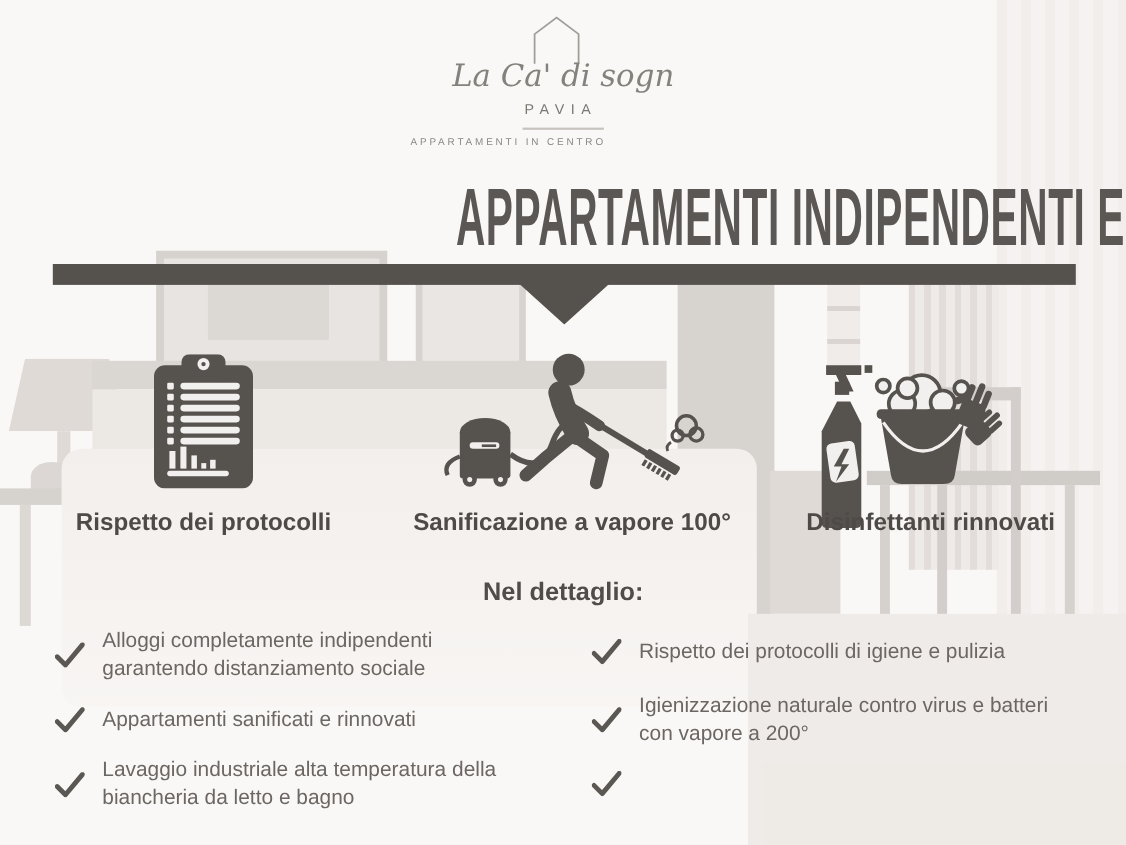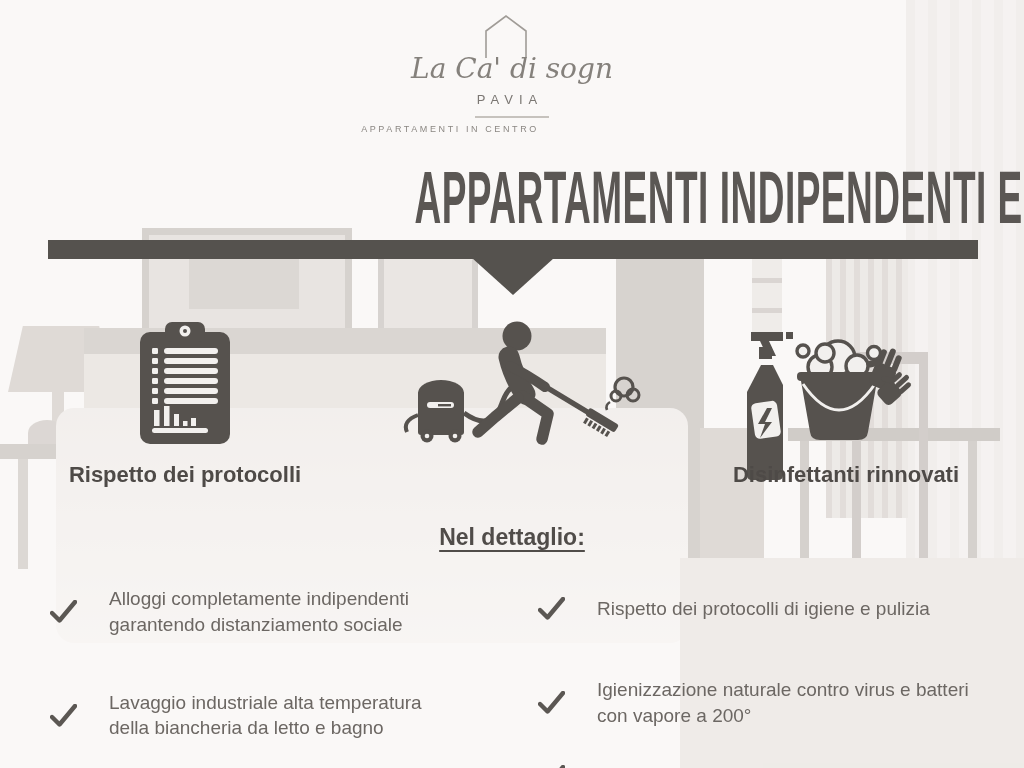--- a/index.html
+++ b/index.html
@@ -43,51 +43,51 @@
   .content{position:absolute;inset:0;z-index:2;}
 
   
   .logo-house{position:absolute;left:483px;top:13px;width:46px;height:46px;}
   .logo-script{position:absolute;left:0;top:52px;width:1024px;text-align:center;
     font-family:"DejaVu Serif",serif;font-style:italic;font-size:28px;color:#85817c;}
   .logo-city{position:absolute;left:0;top:92px;width:1020px;text-align:center;
     font-size:13px;letter-spacing:6px;color:#7b7773;}
   .logo-divider{position:absolute;left:475px;top:116px;width:74px;height:2px;background:#c6c2bd;}
   .logo-tagline{position:absolute;left:0;top:124px;width:900px;text-align:center;
-    font-size:9px;letter-spacing:2.6px;color:#8b8783;}
+    font-size:9px;letter-spacing:2.6px;color:#8b8783;padding-left:12px;}
 
   
   .main-title{position:absolute;left:0;top:155px;width:1024px;text-align:center;white-space:nowrap;}
   .main-title span{display:inline-block;font-size:74px;font-weight:700;color:#5b5754;
     transform:scaleX(0.5);transform-origin:center;letter-spacing:1px;}
 
   .divider-bar{position:absolute;left:48px;top:240px;width:930px;height:19px;background:#55524e;}
   .divider-arrow{position:absolute;left:472px;top:258px;width:0;height:0;
     border-left:41px solid transparent;border-right:41px solid transparent;border-top:37px solid #55524e;}
 
   
   .icon-clipboard{position:absolute;left:140px;top:322px;width:90px;height:122px;}
   .icon-steam{position:absolute;left:398px;top:303px;width:244px;height:150px;}
   .icon-disinfect{position:absolute;left:735px;top:320px;width:200px;height:160px;}
   .caption{position:absolute;top:462px;font-size:22px;font-weight:700;color:#4e4a47;text-align:center;}
   .cap1{left:30px;width:310px;} .cap2{left:355px;width:330px;} .cap3{left:711px;width:270px;}
 
   
   .details-heading{position:absolute;left:0;top:524px;width:1024px;text-align:center;
     font-size:23px;font-weight:700;color:#504c49;}
-  .details-heading span{text-decoration:underline;text-underline-offset:5px;text-decoration-thickness:2px;text-align:center;}
+  .details-heading span{text-underline-offset:5px;text-decoration-thickness:2px;text-align:center;}
   .col{position:absolute;}
   .col-left{left:50px;top:570px;width:430px;}
   .col-right{left:538px;top:580px;width:450px;}
   .check-item{display:flex;gap:16px;align-items:center;}
   .col-left .check-item{margin-bottom:20px;}
   .col-right .check-item{margin-bottom:21px;}
   .col-right .check-item:first-child{margin-bottom:23px;}
   .check-item svg{flex:0 0 auto;width:27px;height:23px;}
-  .check-item p{margin:16px;font-size:19px;color:#6c6763;line-height:1.36;}
+  .check-item p{margin:0;font-size:19px;color:#6c6763;line-height:1.36;}
   .col-left .check-item p{max-width:360px;}
   .col-right .check-item p{max-width:400px;}
 
   
   .ink{fill:#56524e;}
   .ink-stroke{fill:none;stroke:#56524e;}
   .paper{fill:#f2f0ee;}
   .paper-stroke{fill:none;stroke:#f2f0ee;}
   .foam{fill:#f2f0ee;stroke:#56524e;stroke-width:3.4;}
   .house-stroke{fill:none;stroke:#a09c97;stroke-width:1.6;}
@@ -227,37 +227,44 @@
       <g class="ink" transform="translate(163,52) rotate(48) scale(0.85)">
         <rect x="0" y="12" width="23" height="24" rx="6"></rect>
         <rect x="0.5" y="-2" width="6" height="18" rx="3"></rect>
         <rect x="8.5" y="-6" width="6" height="20" rx="3"></rect>
         <rect x="16.5" y="-2" width="6" height="18" rx="3"></rect>
         <rect x="-9" y="12" width="14" height="6.5" rx="3.2" transform="rotate(-35 -2 15)"></rect>
       </g>
     </svg>
 
     <div class="caption cap1">Rispetto dei protocolli</div>
+    <div class="caption cap2">Sanificazione a vapore 100°</div>
     <div class="caption cap3">Disinfettanti rinnovati</div>
 
     <div class="details-heading">
       <span>Nel dettaglio:</span>
     </div>
 
     <div class="col col-left">
       <div class="check-item">
         <svg viewBox="0 0 27 23">
             <polyline class="check-stroke" points="2,13 9.5,20.5 25,2"></polyline>
           </svg>
         <p>Alloggi completamente indipendenti garantendo distanziamento sociale</p>
       </div>
       <div class="check-item">
         <svg viewBox="0 0 27 23">
             <polyline class="check-stroke" points="2,13 9.5,20.5 25,2"></polyline>
           </svg>
+        <p>Appartamenti sanificati e rinnovati</p>
+      </div>
+      <div class="check-item">
+        <svg viewBox="0 0 27 23">
+            <polyline class="check-stroke" points="2,13 9.5,20.5 25,2"></polyline>
+          </svg>
         <p>Lavaggio industriale alta temperatura della biancheria da letto e bagno</p>
       </div>
     </div>
 
     <div class="col col-right">
       <div class="check-item">
         <svg viewBox="0 0 27 23">
             <polyline class="check-stroke" points="2,13 9.5,20.5 25,2"></polyline>
           </svg>
         <p>Rispetto dei protocolli di igiene e pulizia</p>

